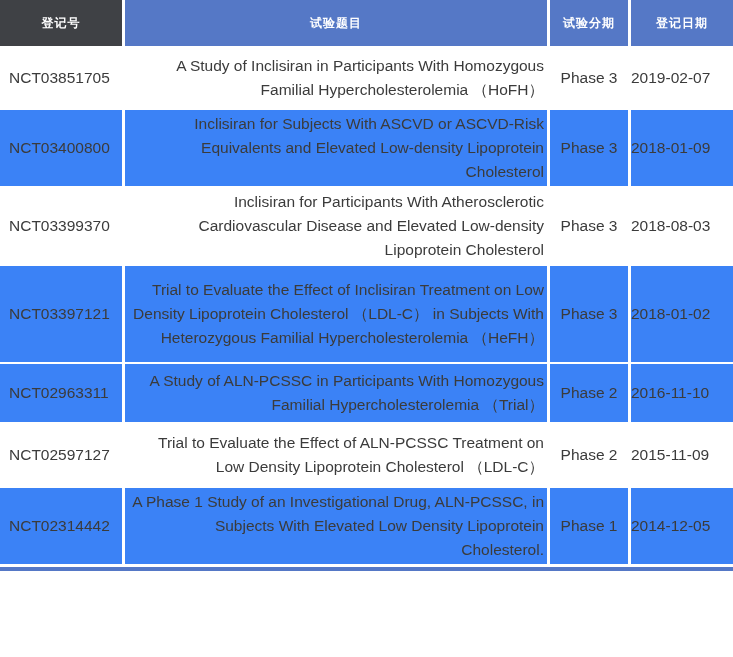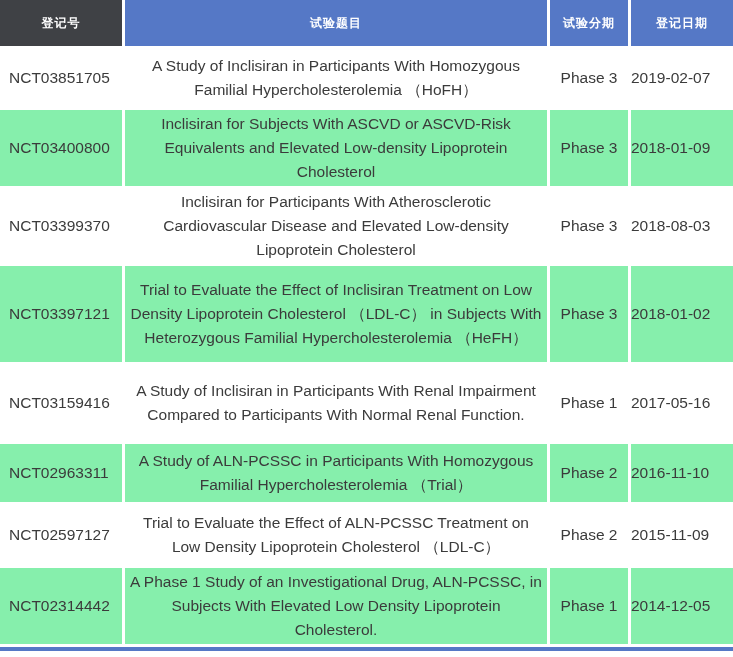--- a/index.html
+++ b/index.html
@@ -37,33 +37,33 @@
 
   td {
     font-size: 15.5px;
     color: #3B3B3B;
     line-height: 24px;
     vertical-align: middle;
     border-bottom: 2px solid #ffffff;
     background: #ffffff;
     padding: 2px 0;
   }
-  tr.alt td { background: #86efac; }
+  tr.alt td { background: #3b82f6; }
 
   td.c-id {
     padding-left: 9px;
     text-align: left;
     white-space: nowrap;
   }
   td.c-title { padding-left: 3px; padding-right: 3px; }
   td.c-title .title-inner {
     width: fit-content;
     max-width: 100%;
     margin: 0 auto;
-    text-align: center;
+    text-align: right;
   }
   td.c-phase { text-align: center; white-space: nowrap; }
   td.c-date  { text-align: left; white-space: nowrap; }
 
   .bottom-bar {
     height: 4px;
     background: #5578C6;
     margin-top: 1px;
   }
 </style>
@@ -116,28 +116,20 @@
 
   <tr class="alt" style="height: 98px;">
     <td class="c-id">NCT03397121</td>
     <td class="c-title">
       <div class="title-inner">Trial to Evaluate the Effect of Inclisiran Treatment on Low Density Lipoprotein Cholesterol （LDL-C） in Subjects With Heterozygous Familial Hypercholesterolemia （HeFH）</div>
     </td>
     <td class="c-phase">Phase 3</td>
     <td class="c-date">2018-01-02</td>
   </tr>
 
-  <tr style="height: 80px;">
-    <td class="c-id">NCT03159416</td>
-    <td class="c-title">
-      <div class="title-inner">A Study of Inclisiran in Participants With Renal Impairment Compared to Participants With Normal Renal Function.</div>
-    </td>
-    <td class="c-phase">Phase 1</td>
-    <td class="c-date">2017-05-16</td>
-  </tr>
 
   <tr class="alt" style="height: 60px;">
     <td class="c-id">NCT02963311</td>
     <td class="c-title">
       <div class="title-inner">A Study of ALN-PCSSC in Participants With Homozygous Familial Hypercholesterolemia （Trial）</div>
     </td>
     <td class="c-phase">Phase 2</td>
     <td class="c-date">2016-11-10</td>
   </tr>
 

